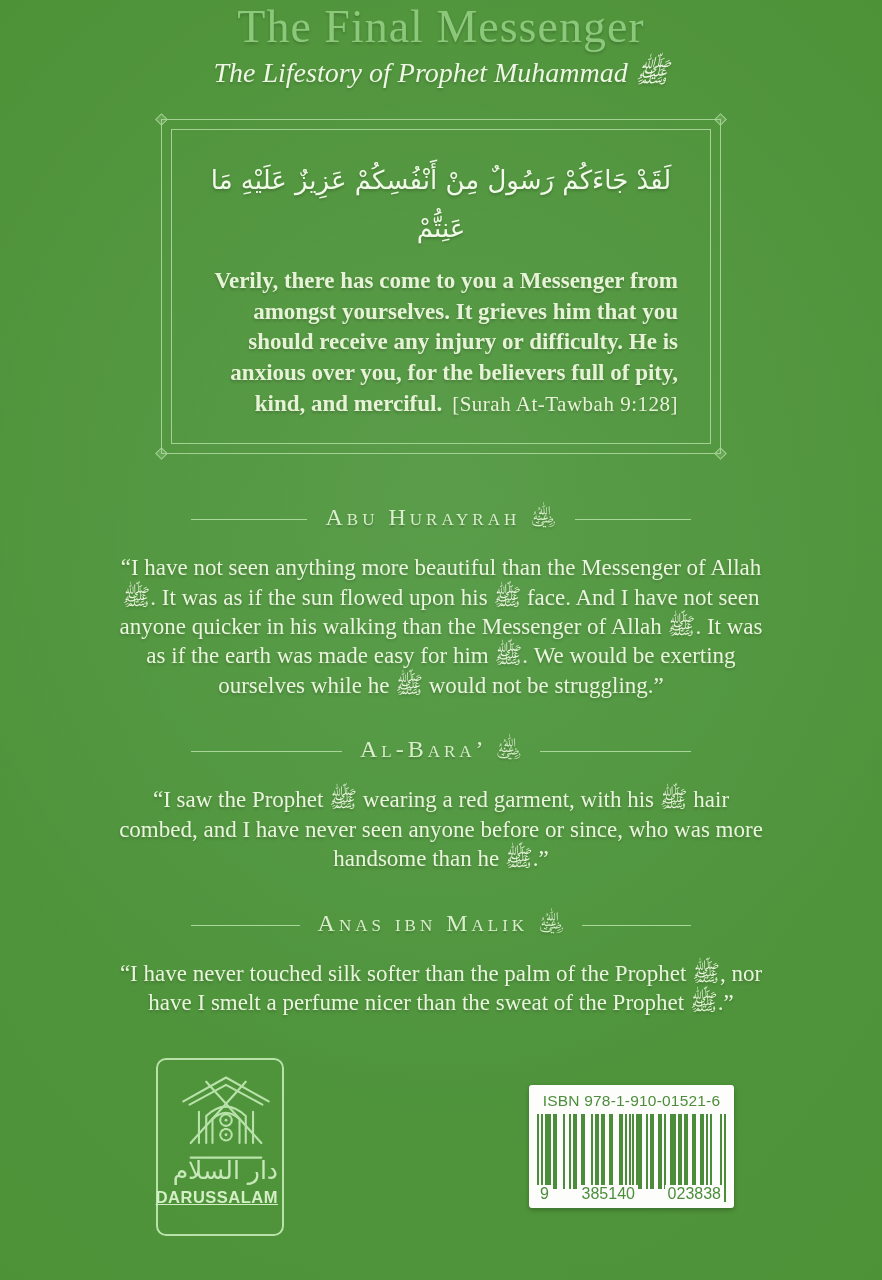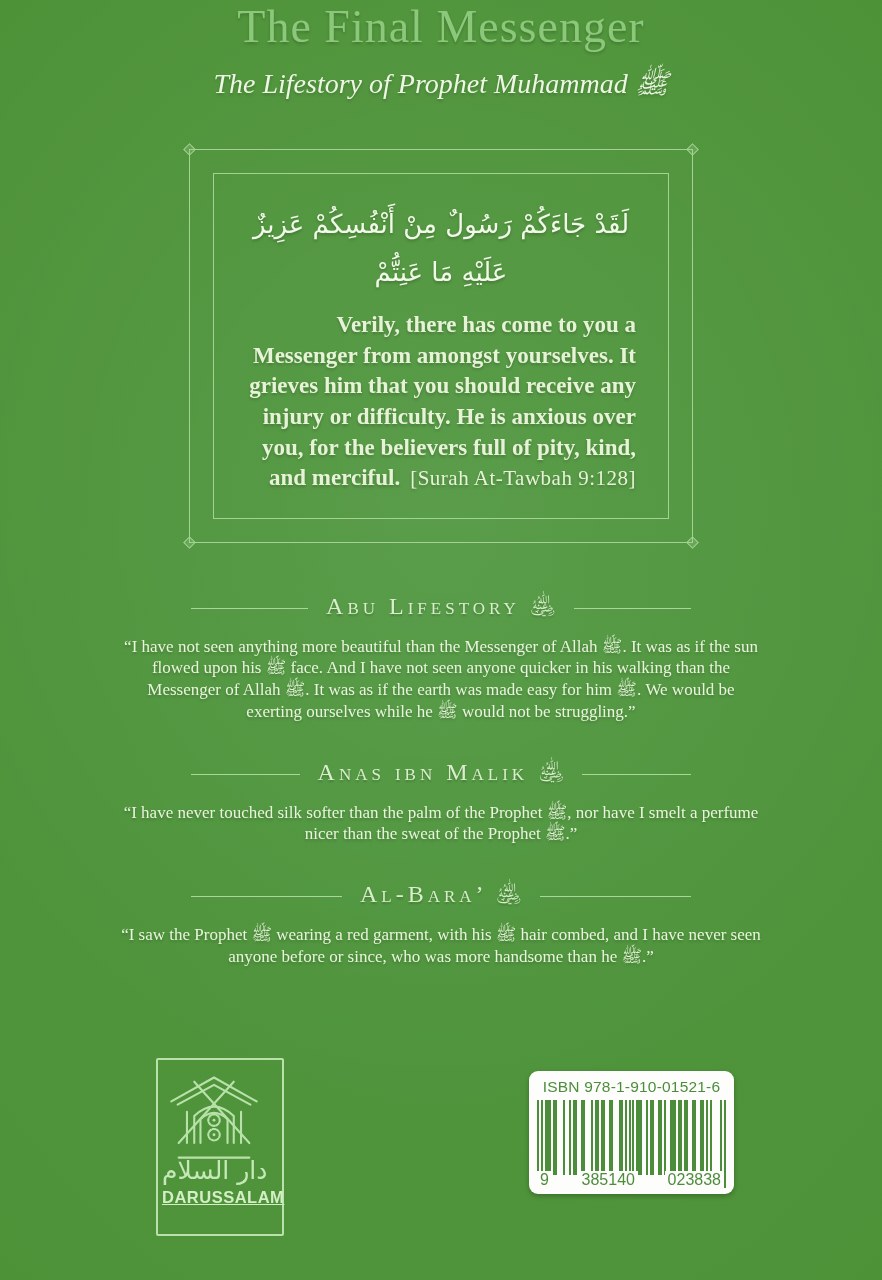--- a/index.html
+++ b/index.html
@@ -16,33 +16,33 @@
     text-align:center;
   }
   
   .title {
     font-size:46px;
     letter-spacing:1px;
     color:#8cc87a;
     text-shadow:0 2px 3px rgba(0,0,0,0.18);
   }
   .subtitle {
-    margin-top:14px;
+    margin-top:3px;
     font-size:28px;
     font-style:italic;
     color:#eef7e4;
     text-shadow:0 2px 3px rgba(0,0,0,0.18);
   }
   
   .verse-box {
     position:relative;
-    width:504px;
-    margin:42px auto 0 auto;
+    width:560px;
+    margin:23px auto 0 auto;
     border:1px solid #a3d292;
-    padding:23px;
+    padding:9px;
   }
   .verse-box .corner {
     position:absolute; width:9px; height:9px;
     border:1px solid #a3d292; background:rgba(163,210,146,0.25);
     transform:rotate(45deg);
   }
   .corner.tl{ top:-5px; left:-5px; } .corner.tr{ top:-5px; right:-5px; }
   .corner.bl{ bottom:-5px; left:-5px; } .corner.br{ bottom:-5px; right:-5px; }
   .verse-box-inner {
     border:1px solid #a3d292;
@@ -85,42 +85,42 @@
     color:#d9eecb;
     text-shadow:0 2px 2px rgba(0,0,0,0.18);
     white-space:nowrap;
     justify-content:center;
   }
   .section-heading::before, .section-heading::after {
     content:""; flex:1; height:1px; background:#a9d699; min-width:40px;
   }
   .section-quote {
     width:644px;
-    margin:10px auto 0 auto;
-    font-size:17px;
+    margin:16px auto 0 auto;
+    font-size:23px;
     line-height:1.28;
     color:#e9f5dc;
     text-shadow:0 2px 3px rgba(0,0,0,0.2);
   }
   
   .footer {
     position:absolute;
     left:0; right:0; top:1058px;
     display:flex;
     justify-content:space-between;
     align-items:flex-start;
     padding:0 148px 0 156px;
   }
   
   .logo {
     width:128px; height:178px;
     border:2.5px solid #b9e2aa;
-    border-radius:2px;
+    border-radius:10px;
     padding:8px 4px 6px 4px;
-    display:flex; flex-direction:column; align-items:flex-start;
+    display:flex; flex-direction:column; align-items:flex-end;
     color:#cdeabf;
   }
   .logo svg { display:block; }
   .logo-arabic {
     font-family:"DejaVu Sans",sans-serif;
     font-size:25px;
     line-height:1;
     margin-top:-6px;
     color:#c7e8b8;
     direction:rtl;
@@ -129,24 +129,24 @@
     margin-top:5px;
     font-family:"Liberation Sans","DejaVu Sans",sans-serif;
     font-weight:bold;
     font-size:16.5px;
     letter-spacing:0.5px;
     color:#d4eec6;
     text-decoration:underline;
   }
   
   .barcode {
-    margin-top:13px;
+    margin-top:27px;
     width:205px;
     background:#fdfefb;
-    border-radius:9px;
+    border-radius:3px;
     box-shadow:0 2px 5px rgba(0,0,0,0.25);
     padding:7px 8px 6px 8px;
     color:#4c8d3c;
   }
   .isbn-label {
     font-family:"Liberation Sans","DejaVu Sans",sans-serif;
     font-size:15.5px;
     letter-spacing:0.2px;
     white-space:nowrap;
     color:#4c8d3c;
@@ -176,32 +176,32 @@
     <span class="corner tr"></span>
     <span class="corner bl"></span>
     <span class="corner br"></span>
     <div class="verse-box-inner">
       <div class="arabic" lang="ar">لَقَدْ جَاءَكُمْ رَسُولٌ مِنْ أَنْفُسِكُمْ عَزِيزٌ عَلَيْهِ مَا عَنِتُّمْ</div>
       <div class="translation"><span>Verily, there has come to you a Messenger from amongst yourselves. It grieves him that you should receive any injury or difficulty. He is anxious over you, for the believers full of pity, kind, and merciful.</span><span class="citation">[Surah At-Tawbah 9:128]</span></div>
     </div>
   </div>
 
   <div class="section first">
-    <div class="section-heading">Abu Lifestory ﵁</div>
+    <div class="section-heading">Abu Hurayrah ﵁</div>
     <div class="section-quote">“I have not seen anything more beautiful than the Messenger of Allah ﷺ. It was as if the sun flowed upon his ﷺ face. And I have not seen anyone quicker in his walking than the Messenger of Allah ﷺ. It was as if the earth was made easy for him ﷺ. We would be exerting ourselves while he ﷺ would not be struggling.”</div>
+  </div>
+
+  <div class="section">
+    <div class="section-heading">Al-Bara’ ﵁</div>
+    <div class="section-quote">“I saw the Prophet ﷺ wearing a red garment, with his ﷺ hair combed, and I have never seen anyone before or since, who was more handsome than he ﷺ.”</div>
   </div>
 
   <div class="section">
     <div class="section-heading">Anas ibn Malik ﵁</div>
     <div class="section-quote">“I have never touched silk softer than the palm of the Prophet ﷺ, nor have I smelt a perfume nicer than the sweat of the Prophet ﷺ.”</div>
-  </div>
-
-  <div class="section">
-    <div class="section-heading">Al-Bara’ ﵁</div>
-    <div class="section-quote">“I saw the Prophet ﷺ wearing a red garment, with his ﷺ hair combed, and I have never seen anyone before or since, who was more handsome than he ﷺ.”</div>
   </div>
 
   <div class="footer">
 
     <div class="logo">
       <span>
         <svg width="104" height="96" viewBox="0 0 100 92" fill="none" stroke="#b9e2aa" stroke-width="2" stroke-linecap="round" stroke-linejoin="round">
 
           <path d="M9,32 L50,9 L91,32"></path>
           <path d="M15,35 L50,16 L85,35"></path>

